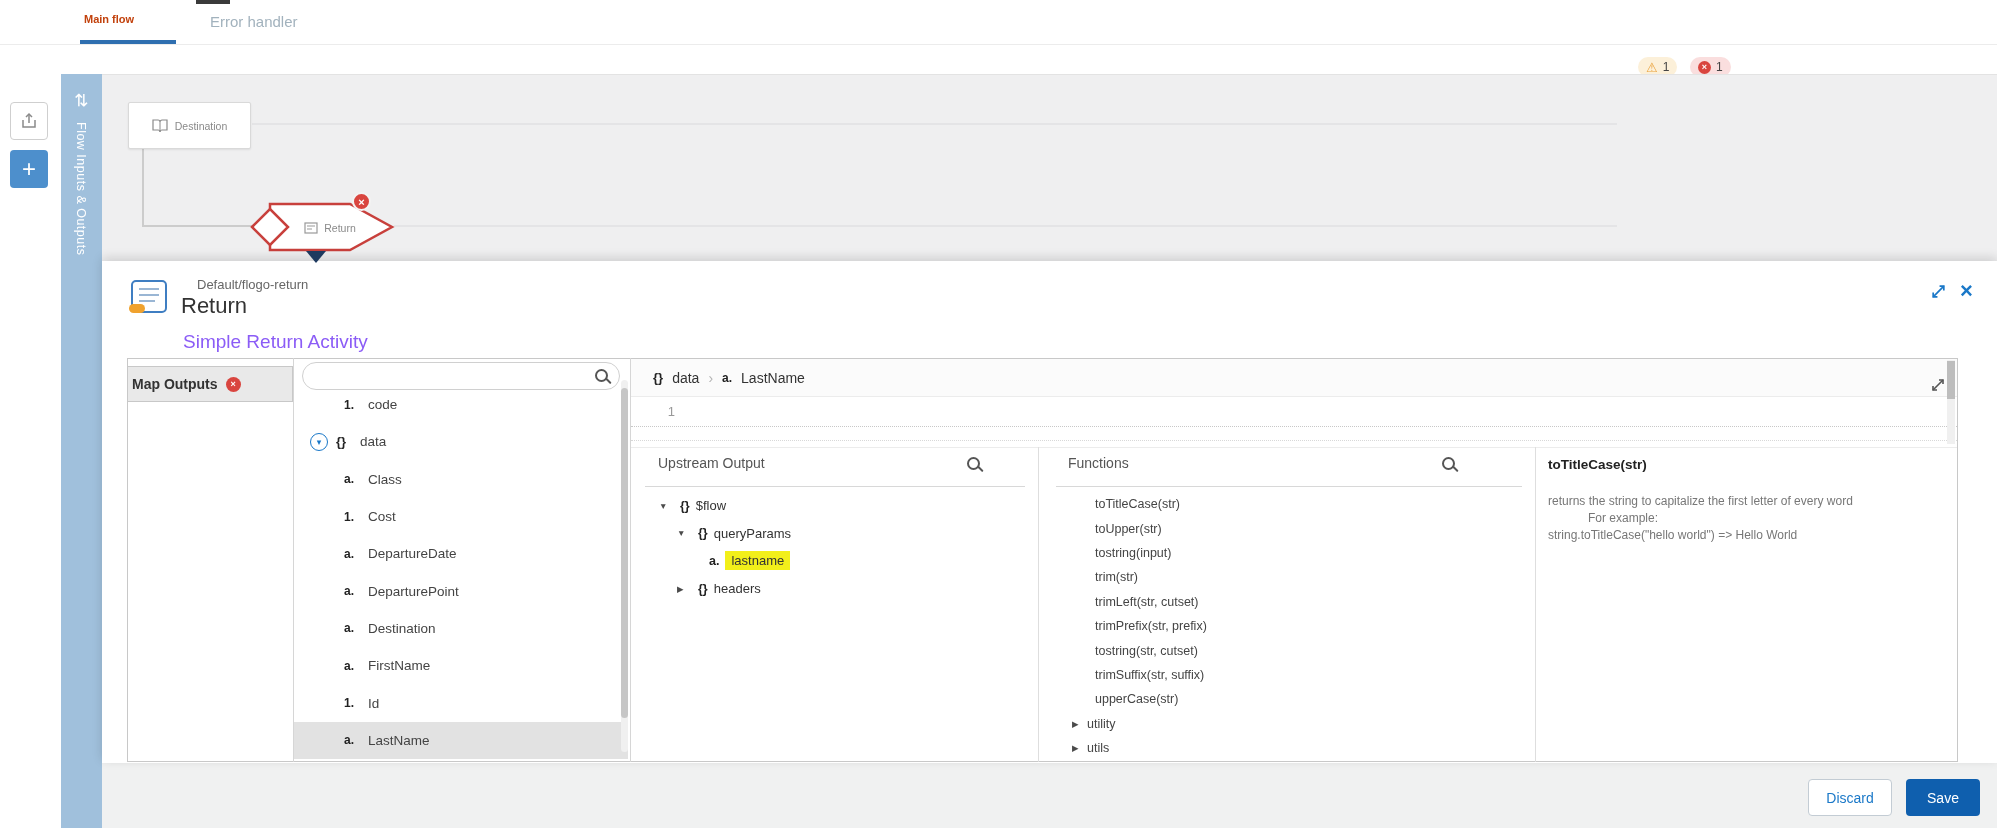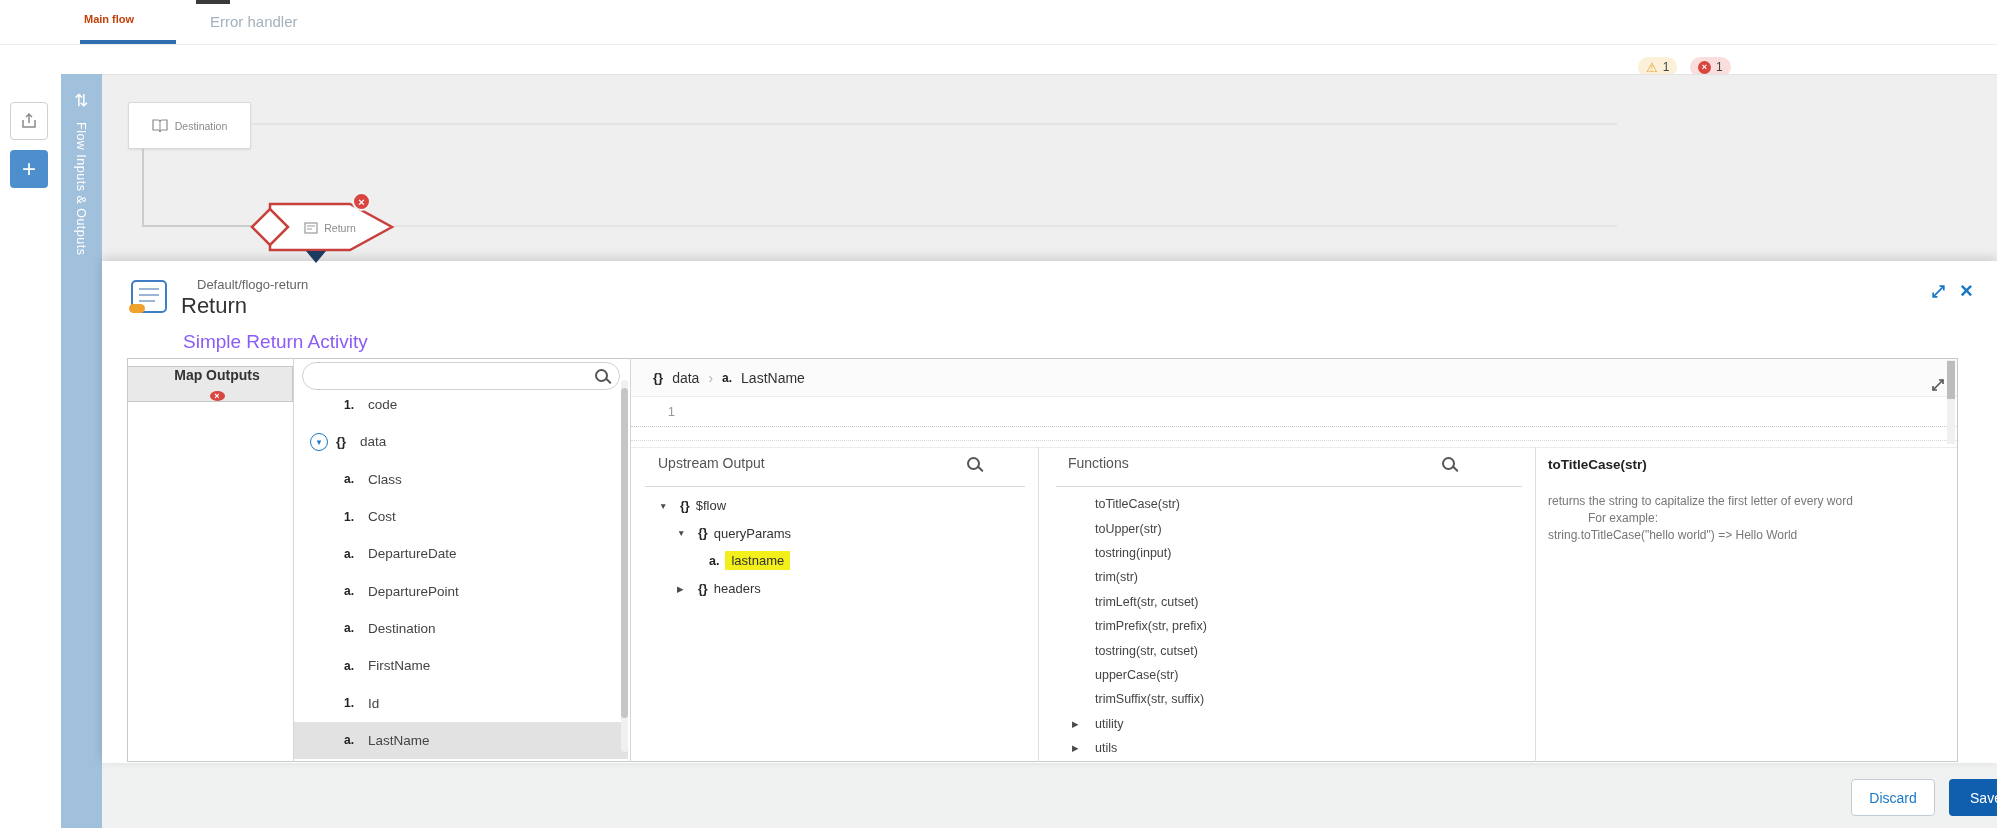--- a/index.html
+++ b/index.html
@@ -45,32 +45,32 @@
   .typ { font-weight:bold; font-size:12px; color:#222; flex:0 0 24px; }
   .typ.obj { font-size:13px; }
 
   
   .urow { height:27.6px; display:flex; align-items:center; font-size:13px; color:#333; gap:6px; }
   .utyp { font-weight:bold; font-size:12.5px; color:#222; }
   .hl { background:var(--highlight); padding:2px 6px; }
 
   
   .frow { height:24.4px; display:flex; align-items:center; font-size:12.5px; color:#444; padding-left:39px; }
-  .frow.grp { padding-left:16px; gap:8px; }
+  .frow.grp { padding-left:16px; }
 
   .callout-box { position:absolute; border:3px solid var(--annotation); z-index:6; pointer-events:none; }
   .callout-circle { position:absolute; width:31px; height:31px; background:#d02a2a; border-radius:50%;
     color:#fff; font-weight:bold; font-size:16px; display:flex; align-items:center; justify-content:center;
     box-shadow:0 1px 4px rgba(0,0,0,.35); z-index:7; }
 
   .hdr-label { font-size:14px; color:#555; }
   .divline { background:#d6d6d6; }
   .code { font-family:"DejaVu Sans Mono", monospace; font-weight:bold; font-size:15px; color:#222; }
 
-  .btn { display:flex; align-items:center; justify-content:center; border-radius:4px; font-size:14px; cursor:pointer;margin-left:43px; }
+  .btn { display:flex; align-items:center; justify-content:center; border-radius:4px; font-size:14px; cursor:pointer; }
 </style>
 </head>
 <body>
 
 <div id="app" style="--accent: #1a78c8; --save: #0f5fae; --annotation: #e21d1d; --highlight: #f2ef1a; --rail: #a0c0dc; --canvas: #efeff0; --warn: #e9a13b; --error: #d9453f; --select: #e2e2e2;">
 
   
   <div class="abs" style="left:196px;top:0;width:34px;height:4px;background:#3a3a3a;"></div>
   <div class="abs tab-active" style="left:84px;top:13px;">Main flow</div>
   <div class="abs" style="left:80px;top:40px;width:96px;height:4px;background:#2f6fb0;"></div>
@@ -160,21 +160,21 @@
     <svg width="17" height="17" viewBox="0 0 16 16" stroke="#1a78c8" stroke-width="1.6" fill="none">
         <line x1="3" y1="13" x2="13" y2="3"></line>
         <path d="M9 3 h4 v4"></path>
         <path d="M7 13 h-4 v-4"></path>
       </svg>
   </div>
   <div class="abs xicon" style="left:1960px;top:278px;color:var(--accent);font-size:22px;font-weight:bold;z-index:12;"></div>
 
   
   <div class="abs" style="left:127px;top:358px;width:1831px;height:404px;border:1px solid #c8c8c8;background:#fff;z-index:12;"></div>
-  <div class="abs flex" style="left:128px;top:366px;width:165px;height:36px;background:#e9e9e9;border:1px solid #c8c8c8;border-left:none;padding-left:14px;gap:8px;z-index:13;flex-direction:column;">
+  <div class="abs flex" style="left:128px;top:366px;width:165px;height:36px;background:#e9e9e9;border:1px solid #c8c8c8;border-left:none;padding-left:4px;gap:8px;z-index:13;">
     <span style="font-weight:bold;font-size:14px;color:#333;">Map Outputs</span>
     <span class="edot" style="width:15px;height:15px;font-size:9px;"></span>
   </div>
   <div class="abs divline" style="left:293px;top:358px;width:1px;height:404px;z-index:13;"></div>
   <div class="abs divline" style="left:630px;top:358px;width:1px;height:404px;z-index:13;"></div>
 
   
   <div class="abs" style="left:302px;top:362px;width:318px;height:28px;border:1px solid #d0d0d0;border-radius:14px;background:#fff;z-index:13;">
     <span class="sicon" style="position:absolute;right:8px;top:5px;"></span>
   </div>
@@ -283,22 +283,22 @@
   <span class="abs sicon" style="left:1420px;top:456px;z-index:13;"></span>
   <div class="abs" style="left:1056px;top:486px;width:466px;height:1px;background:#d8d8d8;z-index:13;"></div>
   <div class="abs" style="left:1056px;top:492px;width:466px;z-index:13;">
     <div class="frow">toTitleCase(str)</div>
     <div class="frow">toUpper(str)</div>
     <div class="frow">tostring(input)</div>
     <div class="frow">trim(str)</div>
     <div class="frow">trimLeft(str, cutset)</div>
     <div class="frow">trimPrefix(str, prefix)</div>
     <div class="frow">tostring(str, cutset)</div>
+    <div class="frow">trimSuffix(str, suffix)</div>
     <div class="frow">upperCase(str)</div>
-    <div class="frow">trimSuffix(str, suffix)</div>
     <div class="frow grp">
       <span class="tri r"></span>
       <span>utility</span>
     </div>
     <div class="frow grp">
       <span class="tri r"></span>
       <span>utils</span>
     </div>
   </div>
   <div class="callout-box" style="left:1075px;top:489px;width:155px;height:28px;border-width:2.5px;"></div>

